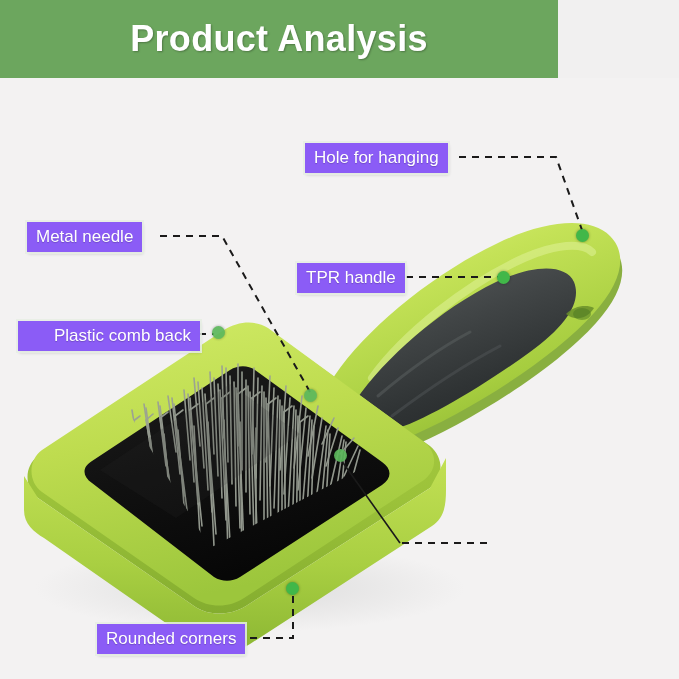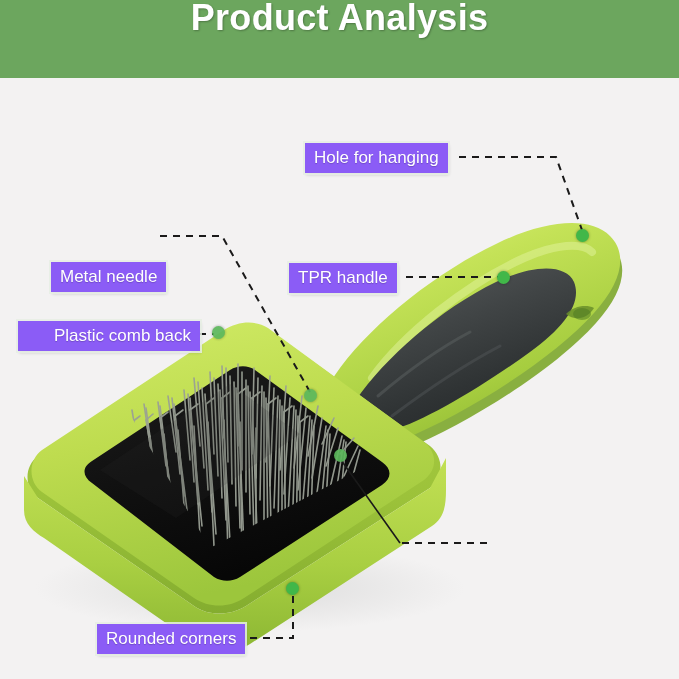--- a/index.html
+++ b/index.html
@@ -8,23 +8,23 @@
     width:679px;height:679px;
     background:#f1f0f0;
     font-family:"Liberation Sans","DejaVu Sans",sans-serif;
     overflow:hidden;
     position:relative;
   }
   #page{position:relative;width:679px;height:679px;overflow:hidden;background:#f1f0f0;}
 
   
   #header{
-    position:absolute;left:0;top:0;width:679px;height:78px;
+    position:absolute;left:0;top:0;width:558px;height:78px;
     background:#6ca65e;
-    display:flex;align-items:flex-start;justify-content:center;
+    display:flex;align-items:center;justify-content:center;
   }
   #header-title{
     color:#ffffff;
     font-size:36px;
     font-weight:bold;
     letter-spacing:0.3px;
     text-shadow:1px 1px 2px rgba(0,0,0,0.28);
     line-height:1;
     white-space:nowrap;
   }
@@ -342,22 +342,22 @@
 
   <div class="dot" style="left:576px;top:229px;"></div>
   <div class="dot pale" style="left:304px;top:389px;"></div>
   <div class="dot" style="left:497px;top:271px;"></div>
   <div class="dot pale" style="left:212px;top:326px;"></div>
   <div class="dot pale" style="left:334px;top:449px;"></div>
   <div class="dot" style="left:286px;top:582px;"></div>
 
   <div class="label" style="left:305px;top:143px;">Hole for hanging</div>
 
-  <div class="label" style="left:51px;top:222px;margin-top:40px;">Metal needle</div>
-
-  <div class="label" style="left:289px;top:263px;">TPR handle</div>
+  <div class="label" style="left:27px;top:222px;">Metal needle</div>
+
+  <div class="label" style="left:297px;top:263px;">TPR handle</div>
 
   <div class="label" style="left:18px;top:321px;padding-left:36px;">Plastic comb back</div>
 
 
   <div class="label" style="left:97px;top:624px;">Rounded corners</div>
 
 </div>
 
 </body></html>

